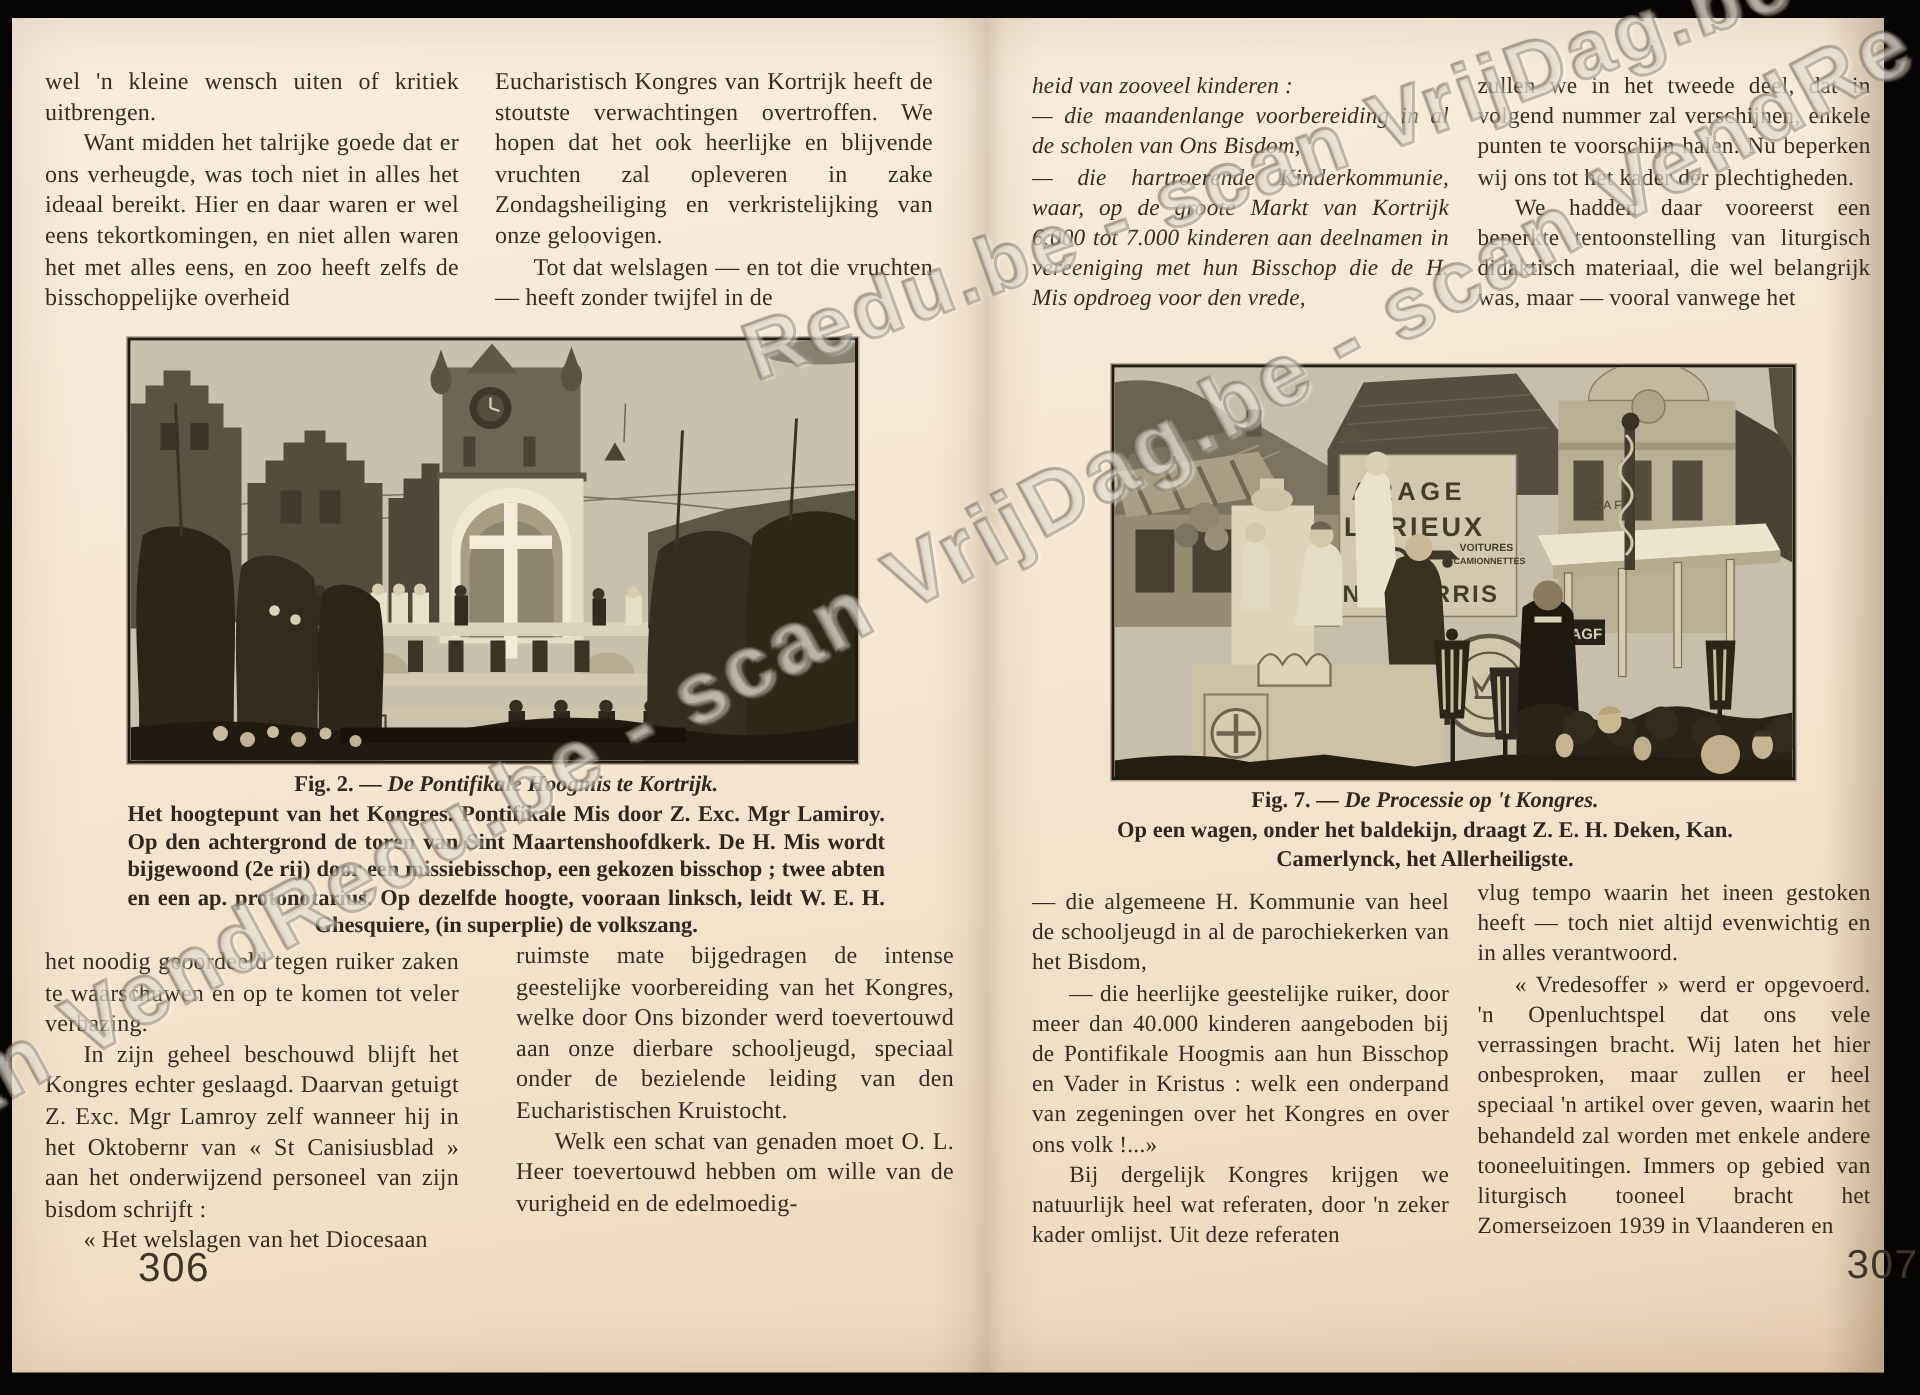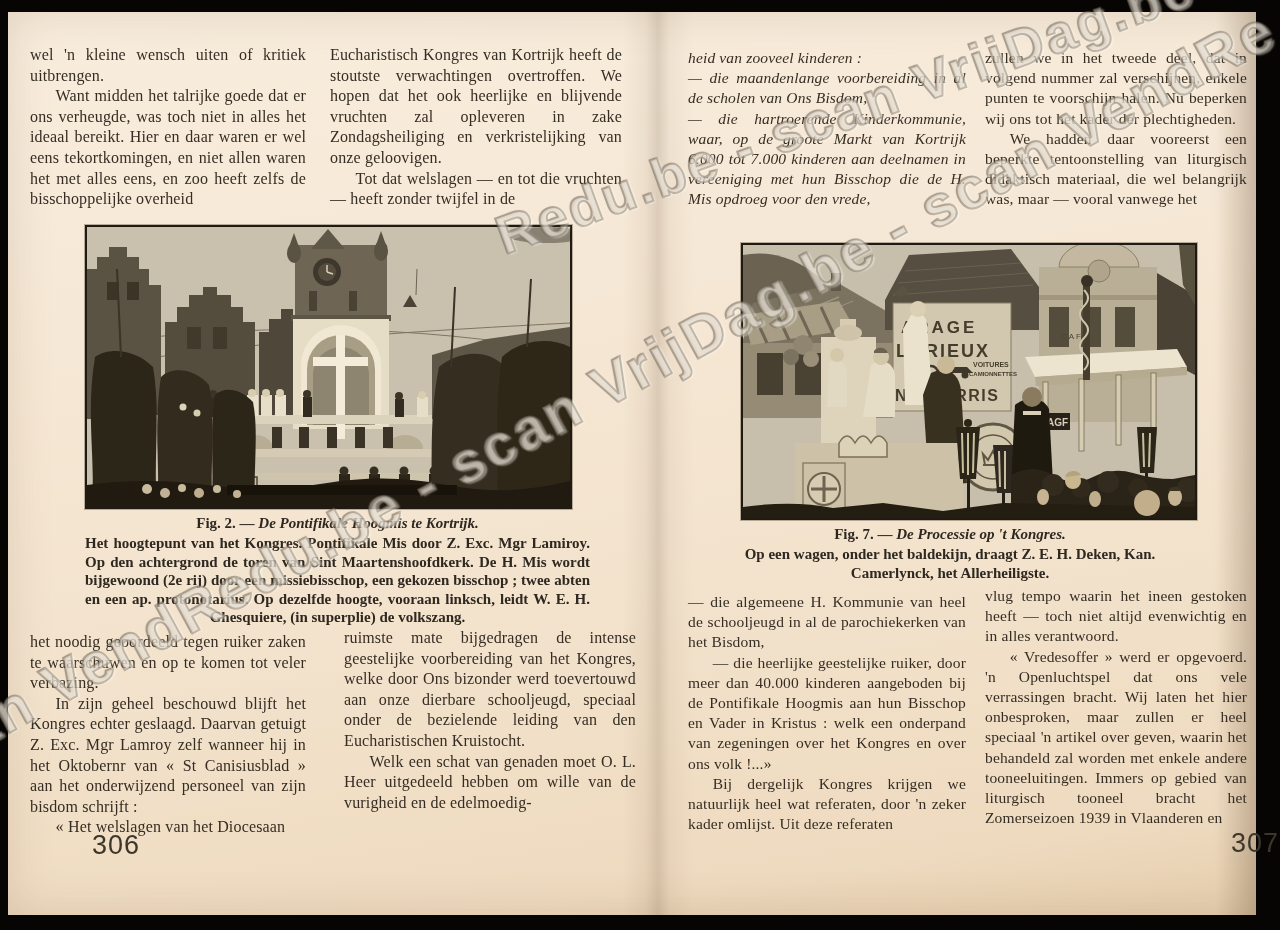--- a/index.html
+++ b/index.html
@@ -193,21 +193,21 @@
     <p class="cap-body">Het hoogtepunt van het Kongres. Pontifikale Mis door Z. Exc. Mgr Lamiroy. Op den achtergrond de toren van Sint Maartenshoofdkerk. De H. Mis wordt bijgewoond (2e rij) door een missiebisschop, een gekozen bisschop ; twee abten en een ap. protonotarius. Op dezelfde hoogte, vooraan linksch, leidt W. E. H. Ghesquiere, (in superplie) de volkszang.</p>
   </div>
 
   <div class="col" style="left:30px;top:632px;width:276px;">
     <p>het noodig geoordeeld tegen ruiker zaken te waarschuwen en op te komen tot veler verbazing.</p>
     <p class="ind">In zijn geheel beschouwd blijft het Kongres echter geslaagd. Daarvan getuigt Z. Exc. Mgr Lamroy zelf wanneer hij in het Oktobernr van « St Canisiusblad » aan het onderwijzend personeel van zijn bisdom schrijft :</p>
     <p class="ind">« Het welslagen van het Diocesaan</p>
   </div>
   <div class="col" style="left:344px;top:628px;width:292px;">
     <p>ruimste mate bijgedragen de intense geestelijke voorbereiding van het Kongres, welke door Ons bizonder werd toevertouwd aan onze dierbare schooljeugd, speciaal onder de bezielende leiding van den Eucharistischen Kruistocht.</p>
-    <p class="ind">Welk een schat van genaden moet O. L. Heer uitgedeeld hebben om wille van de vurigheid en de edelmoedig-</p>
+    <p class="ind">Welk een schat van genaden moet O. L. Heer toevertouwd hebben om wille van de vurigheid en de edelmoedig-</p>
   </div>
   <div class="pageno" style="left:92px;top:830px;text-align:center;">306</div>
 
   <div class="col rp" style="left:688px;top:48px;width:278px;font-style:italic;">
     <p>heid van zooveel kinderen :</p>
     <p>— die maandenlange voorbereiding in al de scholen van Ons Bisdom,</p>
     <p>— die hartroerende Kinderkommunie, waar, op de groote Markt van Kortrijk 6.000 tot 7.000 kinderen aan deelnamen in vereeniging met hun Bisschop die de H. Mis opdroeg voor den vrede,</p>
   </div>
   <div class="col rp" style="left:985px;top:48px;width:262px;">
     <p>zullen we in het tweede deel, dat in volgend nummer zal verschijnen, enkele punten te voorschijn halen. Nu beperken wij ons tot het kader der plechtigheden.</p>

